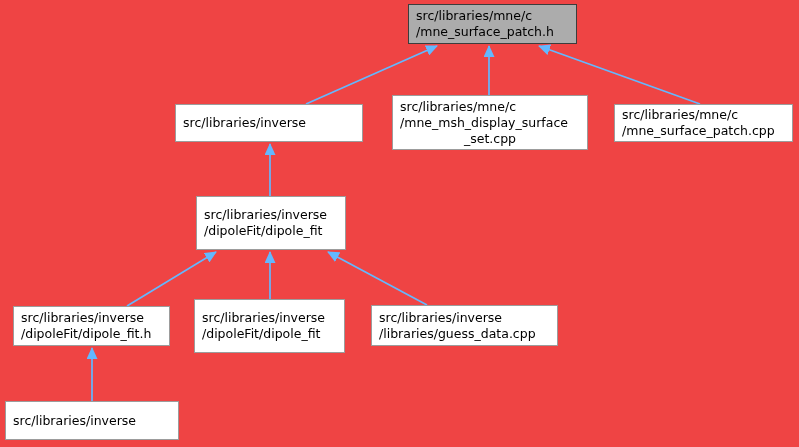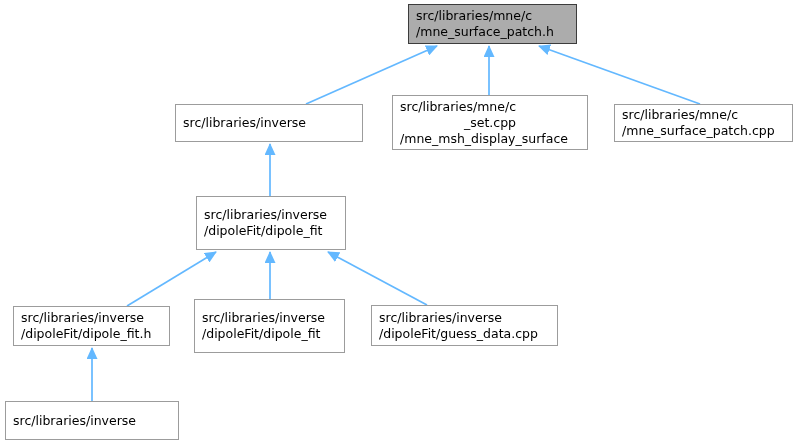--- a/index.html
+++ b/index.html
@@ -4,21 +4,21 @@
 <style>
   html, body {
     margin: 0;
     padding: 0;
     background: #000000;
   }
   .canvas {
     position: relative;
     width: 799px;
     height: 447px;
-    background: #ffffff;
+    background: #ef4444;
     font-family: "DejaVu Sans", sans-serif;
     overflow: hidden;
   }
   .edges {
     position: absolute;
     left: 0;
     top: 0;
     pointer-events: none;
   }
   .node {
@@ -72,40 +72,40 @@
   <div id="node-layer">
       <div class="node highlighted" style="left: 408px; top: 4px; width: 169px; height: 40px;">
         <div class="line">src/libraries/mne/c</div>
         <div class="line">/mne_surface_patch.h</div>
       </div>
       <div class="node" style="left: 175px; top: 104px; width: 188px; height: 38px;">
         <div class="line">src/libraries/inverse</div>
       </div>
       <div class="node" style="left: 392px; top: 95px; width: 196px; height: 55px;">
         <div class="line">src/libraries/mne/c</div>
+        <div class="line">/mne_msh_display_surface</div>
         <div class="line center">_set.cpp</div>
-        <div class="line">/mne_msh_display_surface</div>
       </div>
       <div class="node" style="left: 614px; top: 104px; width: 179px; height: 38px;">
         <div class="line">src/libraries/mne/c</div>
         <div class="line">/mne_surface_patch.cpp</div>
       </div>
       <div class="node" style="left: 196px; top: 196px; width: 150px; height: 54px;">
         <div class="line">src/libraries/inverse</div>
         <div class="line">/dipoleFit/dipole_fit</div>
       </div>
       <div class="node" style="left: 13px; top: 306px; width: 157px; height: 40px;">
         <div class="line">src/libraries/inverse</div>
         <div class="line">/dipoleFit/dipole_fit.h</div>
       </div>
       <div class="node" style="left: 194px; top: 299px; width: 151px; height: 54px;">
         <div class="line">src/libraries/inverse</div>
         <div class="line">/dipoleFit/dipole_fit</div>
       </div>
       <div class="node" style="left: 371px; top: 305px; width: 187px; height: 41px;">
         <div class="line">src/libraries/inverse</div>
-        <div class="line">/dipoleFit/guess_data.cpp</div>
+        <div class="line">/libraries/guess_data.cpp</div>
       </div>
       <div class="node" style="left: 5px; top: 401px; width: 174px; height: 39px;">
         <div class="line">src/libraries/inverse</div>
       </div>
     </div>
 </div>
 
 </body></html>

